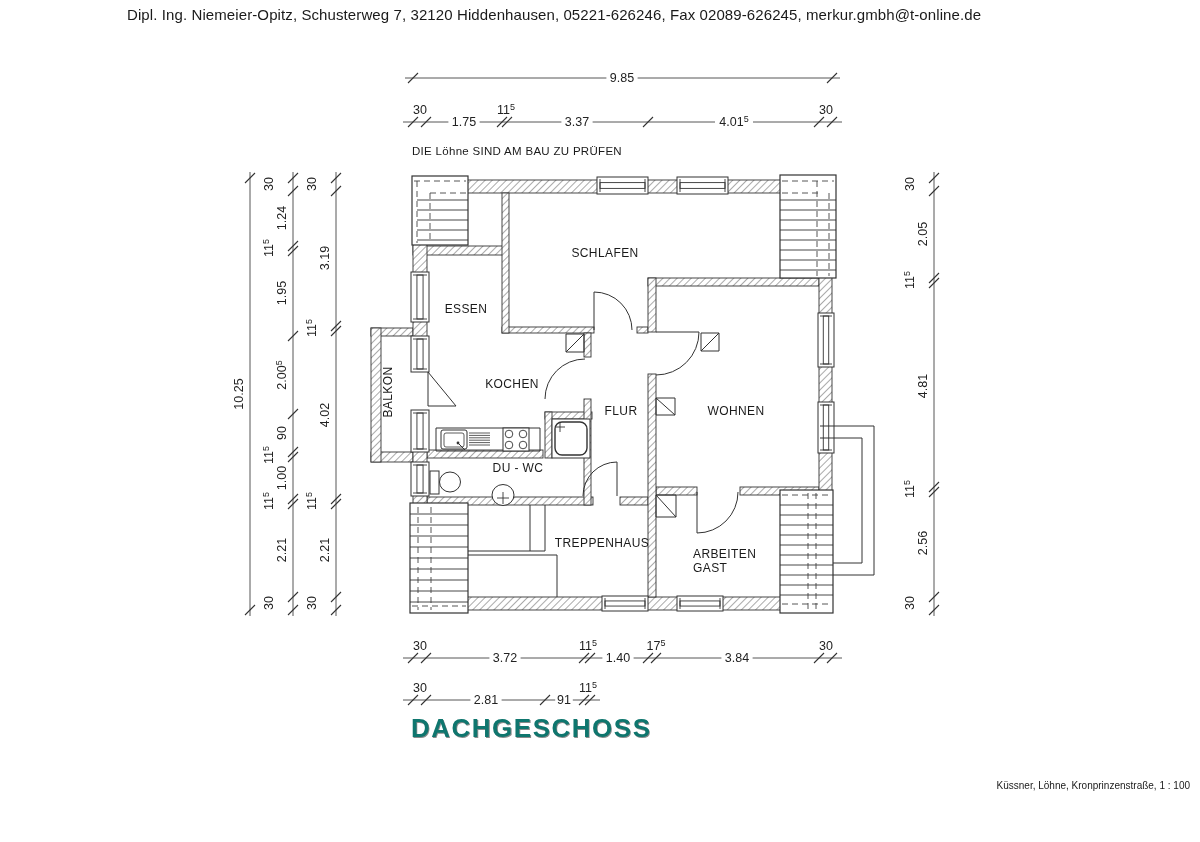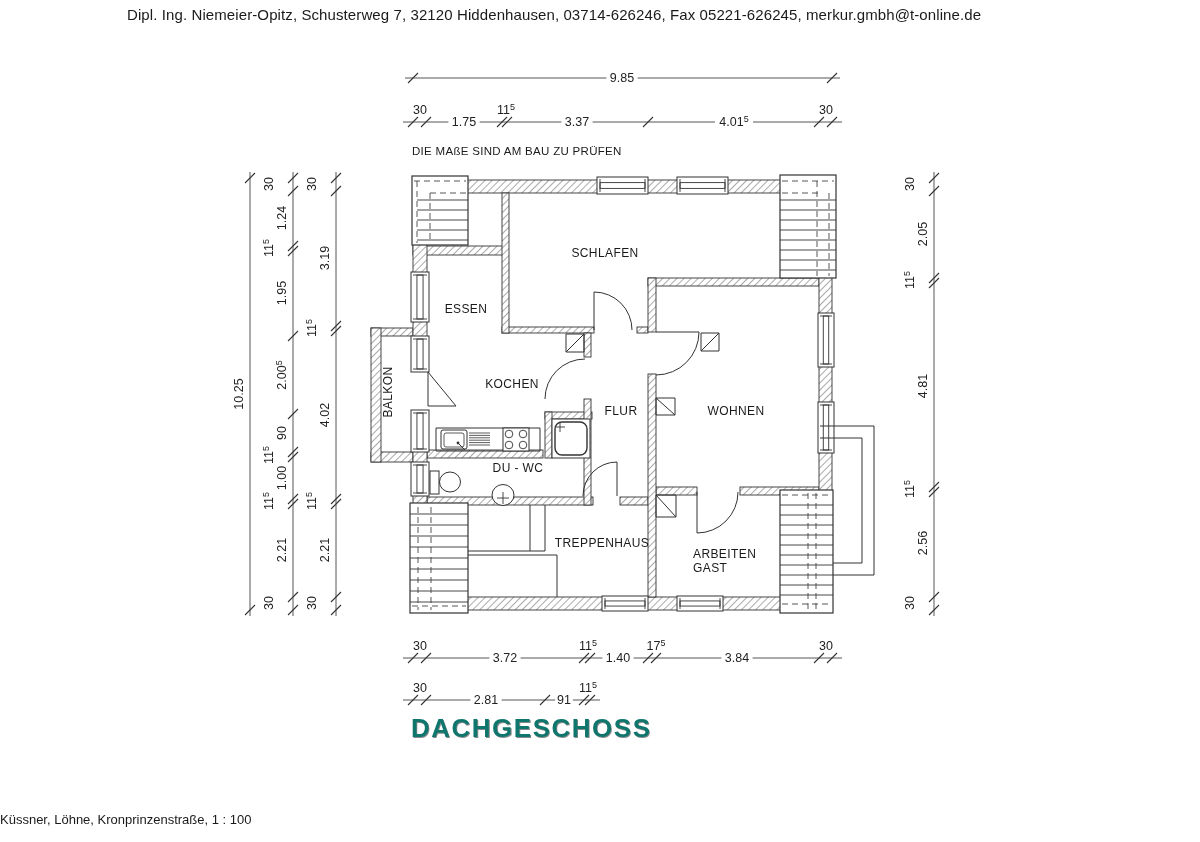--- a/index.html
+++ b/index.html
@@ -4,28 +4,28 @@
 <style>
   html,body{margin:0;padding:0;}
   body{
     width:1200px;height:842px;position:relative;background:#ffffff;
     font-family:"Liberation Sans",sans-serif;color:#1a1a1a;overflow:hidden;
   }
   .hdr{position:absolute;left:127px;top:6px;font-size:15px;letter-spacing:.1px;white-space:nowrap;}
   .note{position:absolute;left:412px;top:145px;font-size:11.5px;letter-spacing:.3px;}
   .ttl{position:absolute;left:411px;top:715px;font-size:26px;font-weight:bold;letter-spacing:1.5px;
        color:#0f766e;text-shadow:.8px .8px 0 #8a8a8a;line-height:1;}
-  .ftr{position:absolute;left:0;top:780px;width:1190px;text-align:left;font-size:13px;margin-top:32px;}
+  .ftr{position:absolute;left:0;top:780px;width:1190px;text-align:right;font-size:10px;}
   svg{position:absolute;left:0;top:0;}
 </style>
 </head>
 <body>
 
-<div class="hdr">Dipl. Ing. Niemeier-Opitz, Schusterweg 7, 32120 Hiddenhausen, 03714-626246, Fax 05221-626245, merkur.gmbh@t-online.de</div>
-<div class="note">DIE MAßE SIND AM BAU ZU PRÜFEN</div>
+<div class="hdr">Dipl. Ing. Niemeier-Opitz, Schusterweg 7, 32120 Hiddenhausen, 05221-626246, Fax 02089-626245, merkur.gmbh@t-online.de</div>
+<div class="note">DIE Löhne SIND AM BAU ZU PRÜFEN</div>
 <div class="ttl">DACHGESCHOSS</div>
 <div class="ftr">Küssner, Löhne, Kronprinzenstraße, 1 : 100</div>
 
 <svg id="plan-svg" width="1200" height="842" viewBox="0 0 1200 842">
   <defs>
     <pattern id="h45" patternUnits="userSpaceOnUse" width="5" height="5" patternTransform="rotate(45)">
       <rect width="5" height="5" fill="#ffffff"></rect>
       <line x1="0" y1="0" x2="0" y2="5" stroke="#555" stroke-width="1"></line>
     </pattern>
   </defs>

